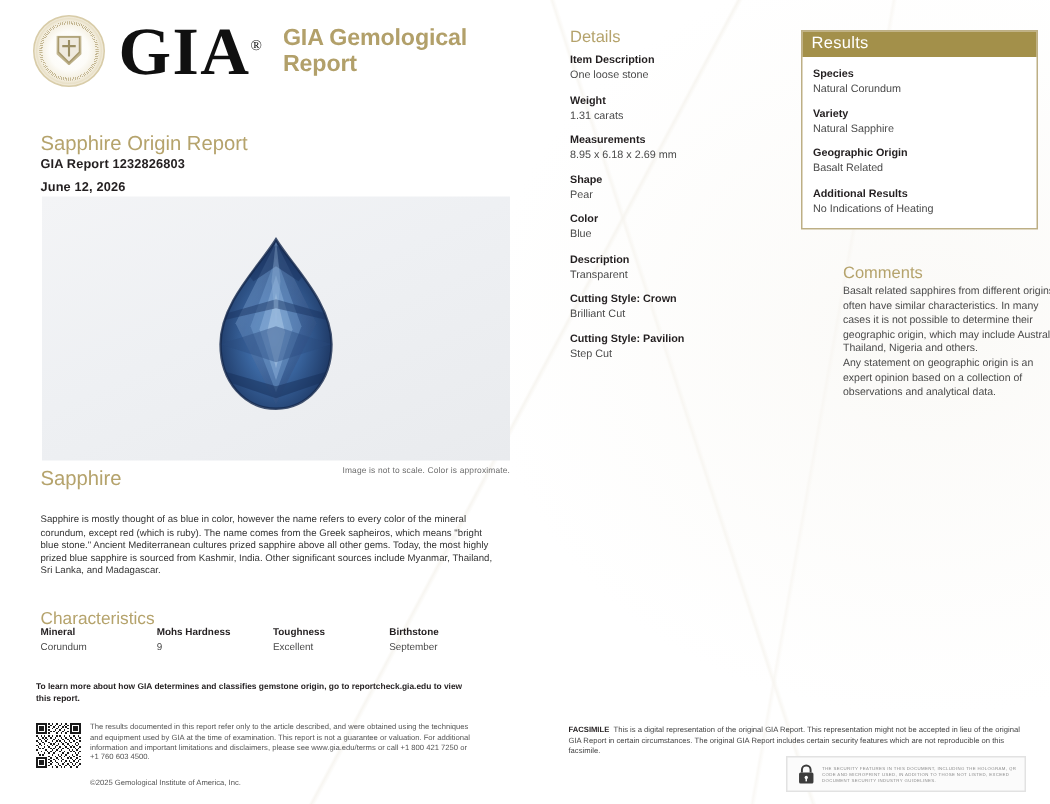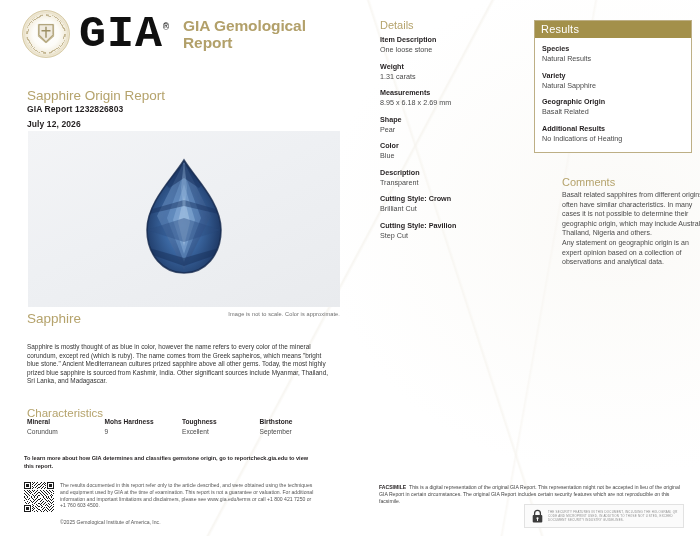--- a/index.html
+++ b/index.html
@@ -42,21 +42,21 @@
   .seal::after{
     content:"";position:absolute;left:50%;top:50%;width:17px;height:20px;
     transform:translate(-50%,-52%);
     background:#b6a madness;
     background:linear-gradient(#cabf9c,#b3a578);
     clip-path:polygon(0 0,100% 0,100% 62%,50% 100%,0 62%);
     opacity:.9;
   }
   .seal-cross{position:absolute;left:50%;top:50%;transform:translate(-50%,-54%);z-index:2;}
   .gia-word{
-    font-family:Liberation Mono, monospace;
+    font-family:Liberation Serif, serif;
     font-size:45px;line-height:45px;font-weight:700;
     letter-spacing:1px;color:#101010;margin-left:9px;
     position:relative;
   }
   .gia-reg{font-size:10px;vertical-align:super;font-weight:400;line-height:1;}
   .hdr-sub{
     margin-left:13px;color:#b2a06a;font-size:15.5px;font-weight:700;
     line-height:17px;letter-spacing:-.1px;
   }
   .rep-title{position:absolute;left:27px;top:88px;font-size:13.5px;color:#b5a36c;}
@@ -151,21 +151,21 @@
     </div>
     <div class="gia-word"><span>GIA</span><span class="gia-reg">®</span></div>
     <div class="hdr-sub">
       <div>GIA Gemological</div>
       <div>Report</div>
     </div>
   </div>
 
   <div class="rep-title">Sapphire Origin Report</div>
   <div class="rep-no">GIA Report 1232826803</div>
-  <div class="rep-date">July 12, 2026</div>
+  <div class="rep-date">June 12, 2026</div>
 
   <div class="stone-box">
     <div class="stone-wrap">
       <svg width="86" height="118" viewBox="0 0 86 118">
         <defs>
           <radialGradient id="gshine" cx="48%" cy="58%" r="55%">
             <stop offset="0%" stop-color="#5f8ec4"></stop>
             <stop offset="45%" stop-color="#3a66a0"></stop>
             <stop offset="100%" stop-color="#1c3560"></stop>
           </radialGradient>
@@ -253,21 +253,21 @@
       <div class="d-k">Cutting Style: Pavilion</div>
       <div class="d-v">Step Cut</div>
     </div>
   </div>
 
   <div class="results-box">
     <div class="results-hd">Results</div>
     <div class="results-body">
       <div class="r-item">
         <div class="r-k">Species</div>
-        <div class="r-v">Natural Results</div>
+        <div class="r-v">Natural Corundum</div>
       </div>
       <div class="r-item">
         <div class="r-k">Variety</div>
         <div class="r-v">Natural Sapphire</div>
       </div>
       <div class="r-item">
         <div class="r-k">Geographic Origin</div>
         <div class="r-v">Basalt Related</div>
       </div>
       <div class="r-item">

